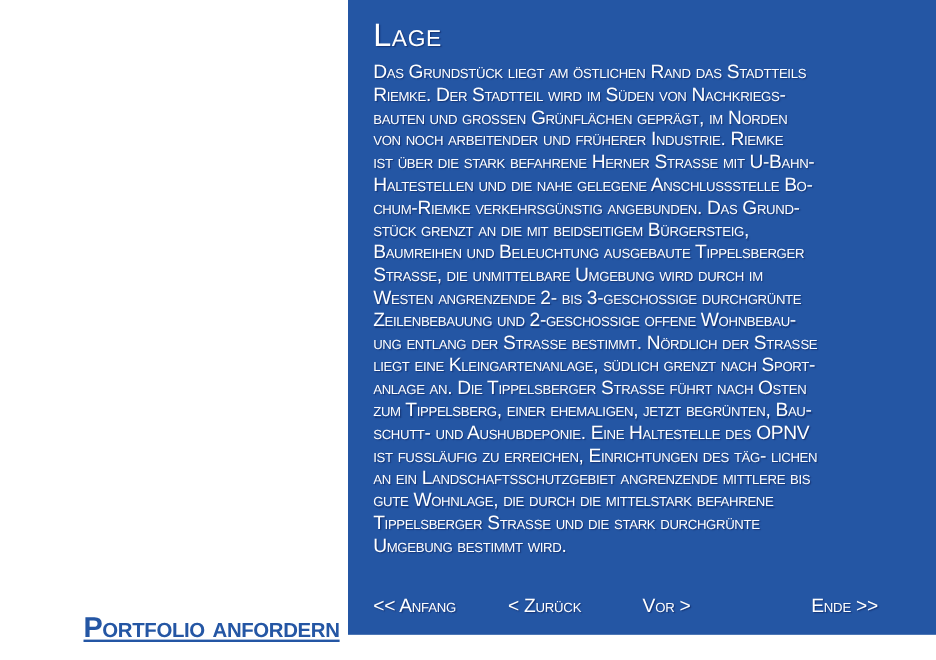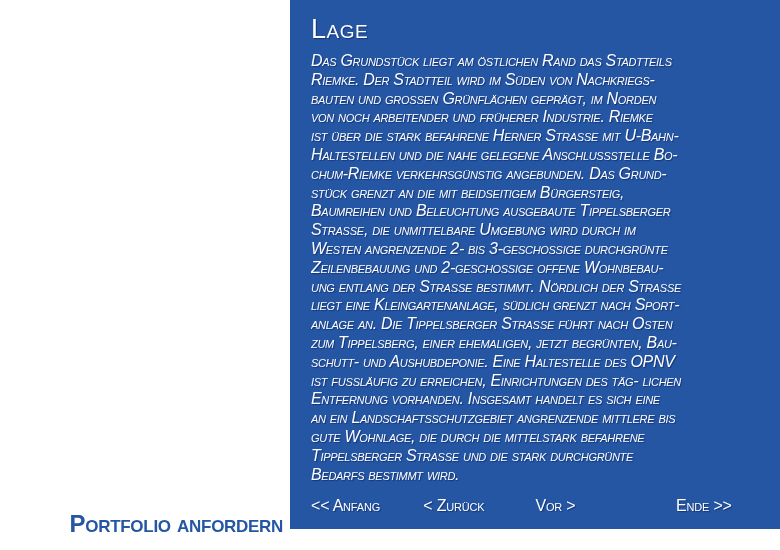--- a/index.html
+++ b/index.html
@@ -28,20 +28,21 @@
   .portfolio-link{
     position:absolute;
     right:7px;bottom:12px;
     font-size:24px;
     font-weight:bold;
     font-variant:small-caps;
     letter-spacing:-0.3px;
     color:var(--brand-blue);
     white-space:nowrap;
     cursor:pointer;
+    text-decoration:underline;
   }
   
   .content-panel{
     position:absolute;left:290px;top:0;
     width:490px;height:529px;
     background:var(--panel-blue);
     color:var(--text-white);
     overflow:hidden;
   }
   .panel-heading{
@@ -59,21 +60,20 @@
     font-size:16px;
     line-height:18.8px;
     font-variant:small-caps;
     letter-spacing:-0.3px;
     overflow:hidden;
     text-shadow:1px 1px 1px rgba(0,10,60,0.45);
   }
   .body-text .line{
     white-space:nowrap;
     text-align:left;
-    font-style:italic;
   }
   .pagination-nav{
     position:absolute;
     left:21px;right:20px;bottom:14px;
     display:flex;
     font-size:16px;
     line-height:19px;
     font-variant:small-caps;
     letter-spacing:-0.2px;
     text-shadow:1px 1px 1px rgba(0,10,60,0.45);
@@ -113,25 +113,24 @@
         <div class="line">Baumreihen und Beleuchtung ausgebaute Tippelsberger</div>
         <div class="line">Straße, die unmittelbare Umgebung wird durch im</div>
         <div class="line">Westen angrenzende 2- bis 3-geschossige durchgrünte</div>
         <div class="line">Zeilenbebauung und 2-geschossige offene Wohnbebau-</div>
         <div class="line">ung entlang der Straße bestimmt. Nördlich der Straße</div>
         <div class="line">liegt eine Kleingartenanlage, südlich grenzt nach Sport-</div>
         <div class="line">anlage an. Die Tippelsberger Straße führt nach Osten</div>
         <div class="line">zum Tippelsberg, einer ehemaligen, jetzt begrünten, Bau-</div>
         <div class="line">schutt- und Aushubdeponie. Eine Haltestelle des OPNV</div>
         <div class="line">ist fußläufig zu erreichen, Einrichtungen des täg- lichen</div>
-        <div class="line">Entfernung vorhanden. Insgesamt handelt es sich eine</div>
         <div class="line">an ein Landschaftsschutzgebiet angrenzende mittlere bis</div>
         <div class="line">gute Wohnlage, die durch die mittelstark befahrene</div>
         <div class="line">Tippelsberger Straße und die stark durchgrünte</div>
-        <div class="line">Bedarfs bestimmt wird.</div>
+        <div class="line">Umgebung bestimmt wird.</div>
       </div>
 
     <div class="pagination-nav">
       <div class="nav-cell">
         <a class="nav-link">&lt;&lt; Anfang</a>
       </div>
       <div class="nav-cell">
         <a class="nav-link">&lt; Zurück</a>
       </div>
       <div class="nav-cell">

